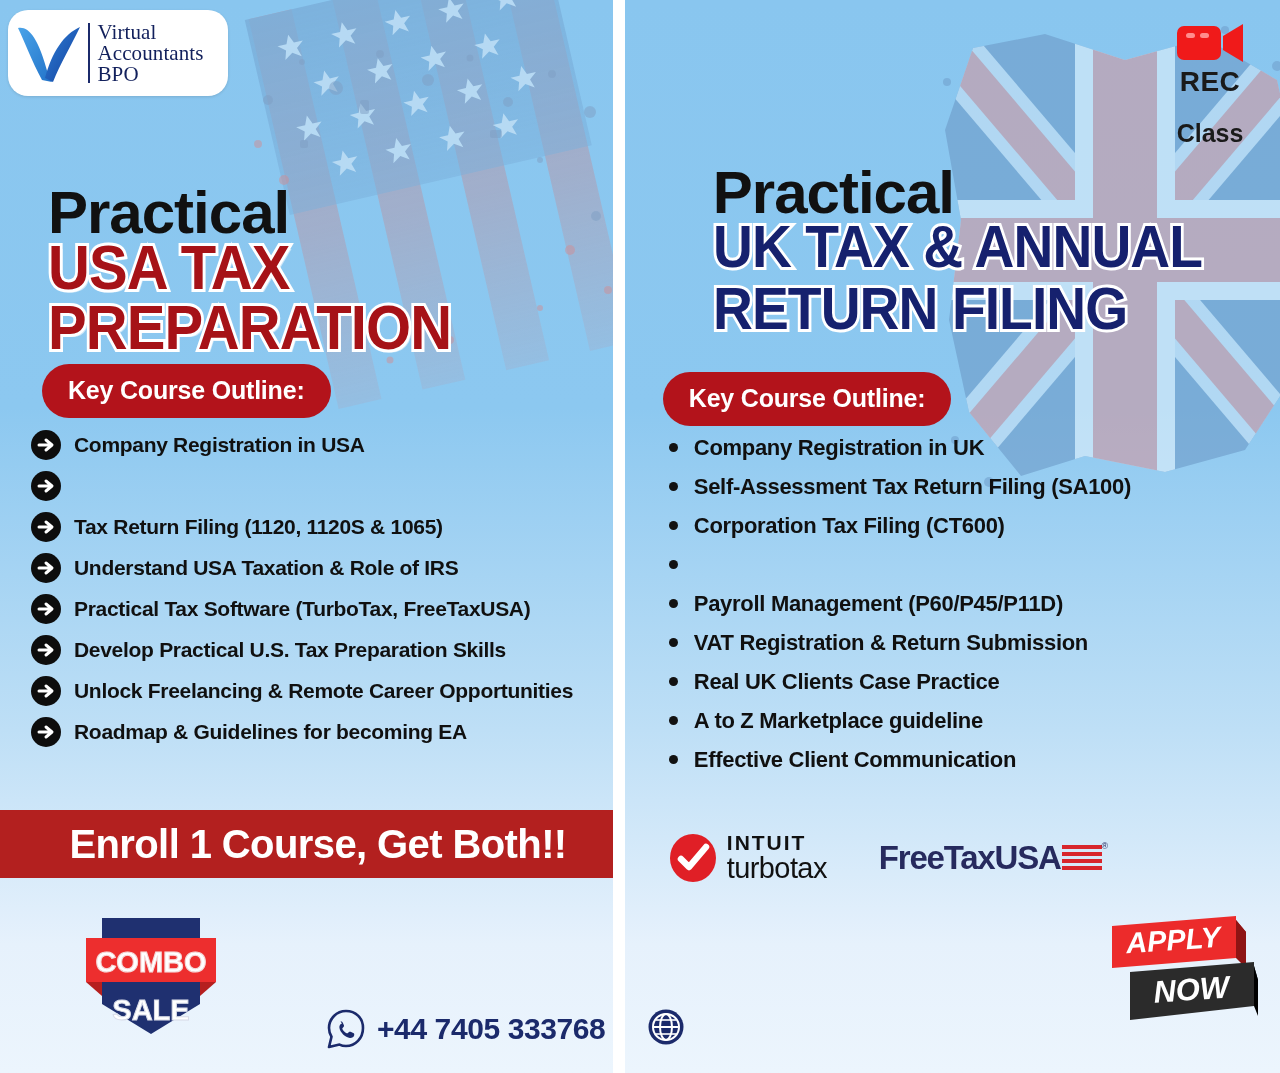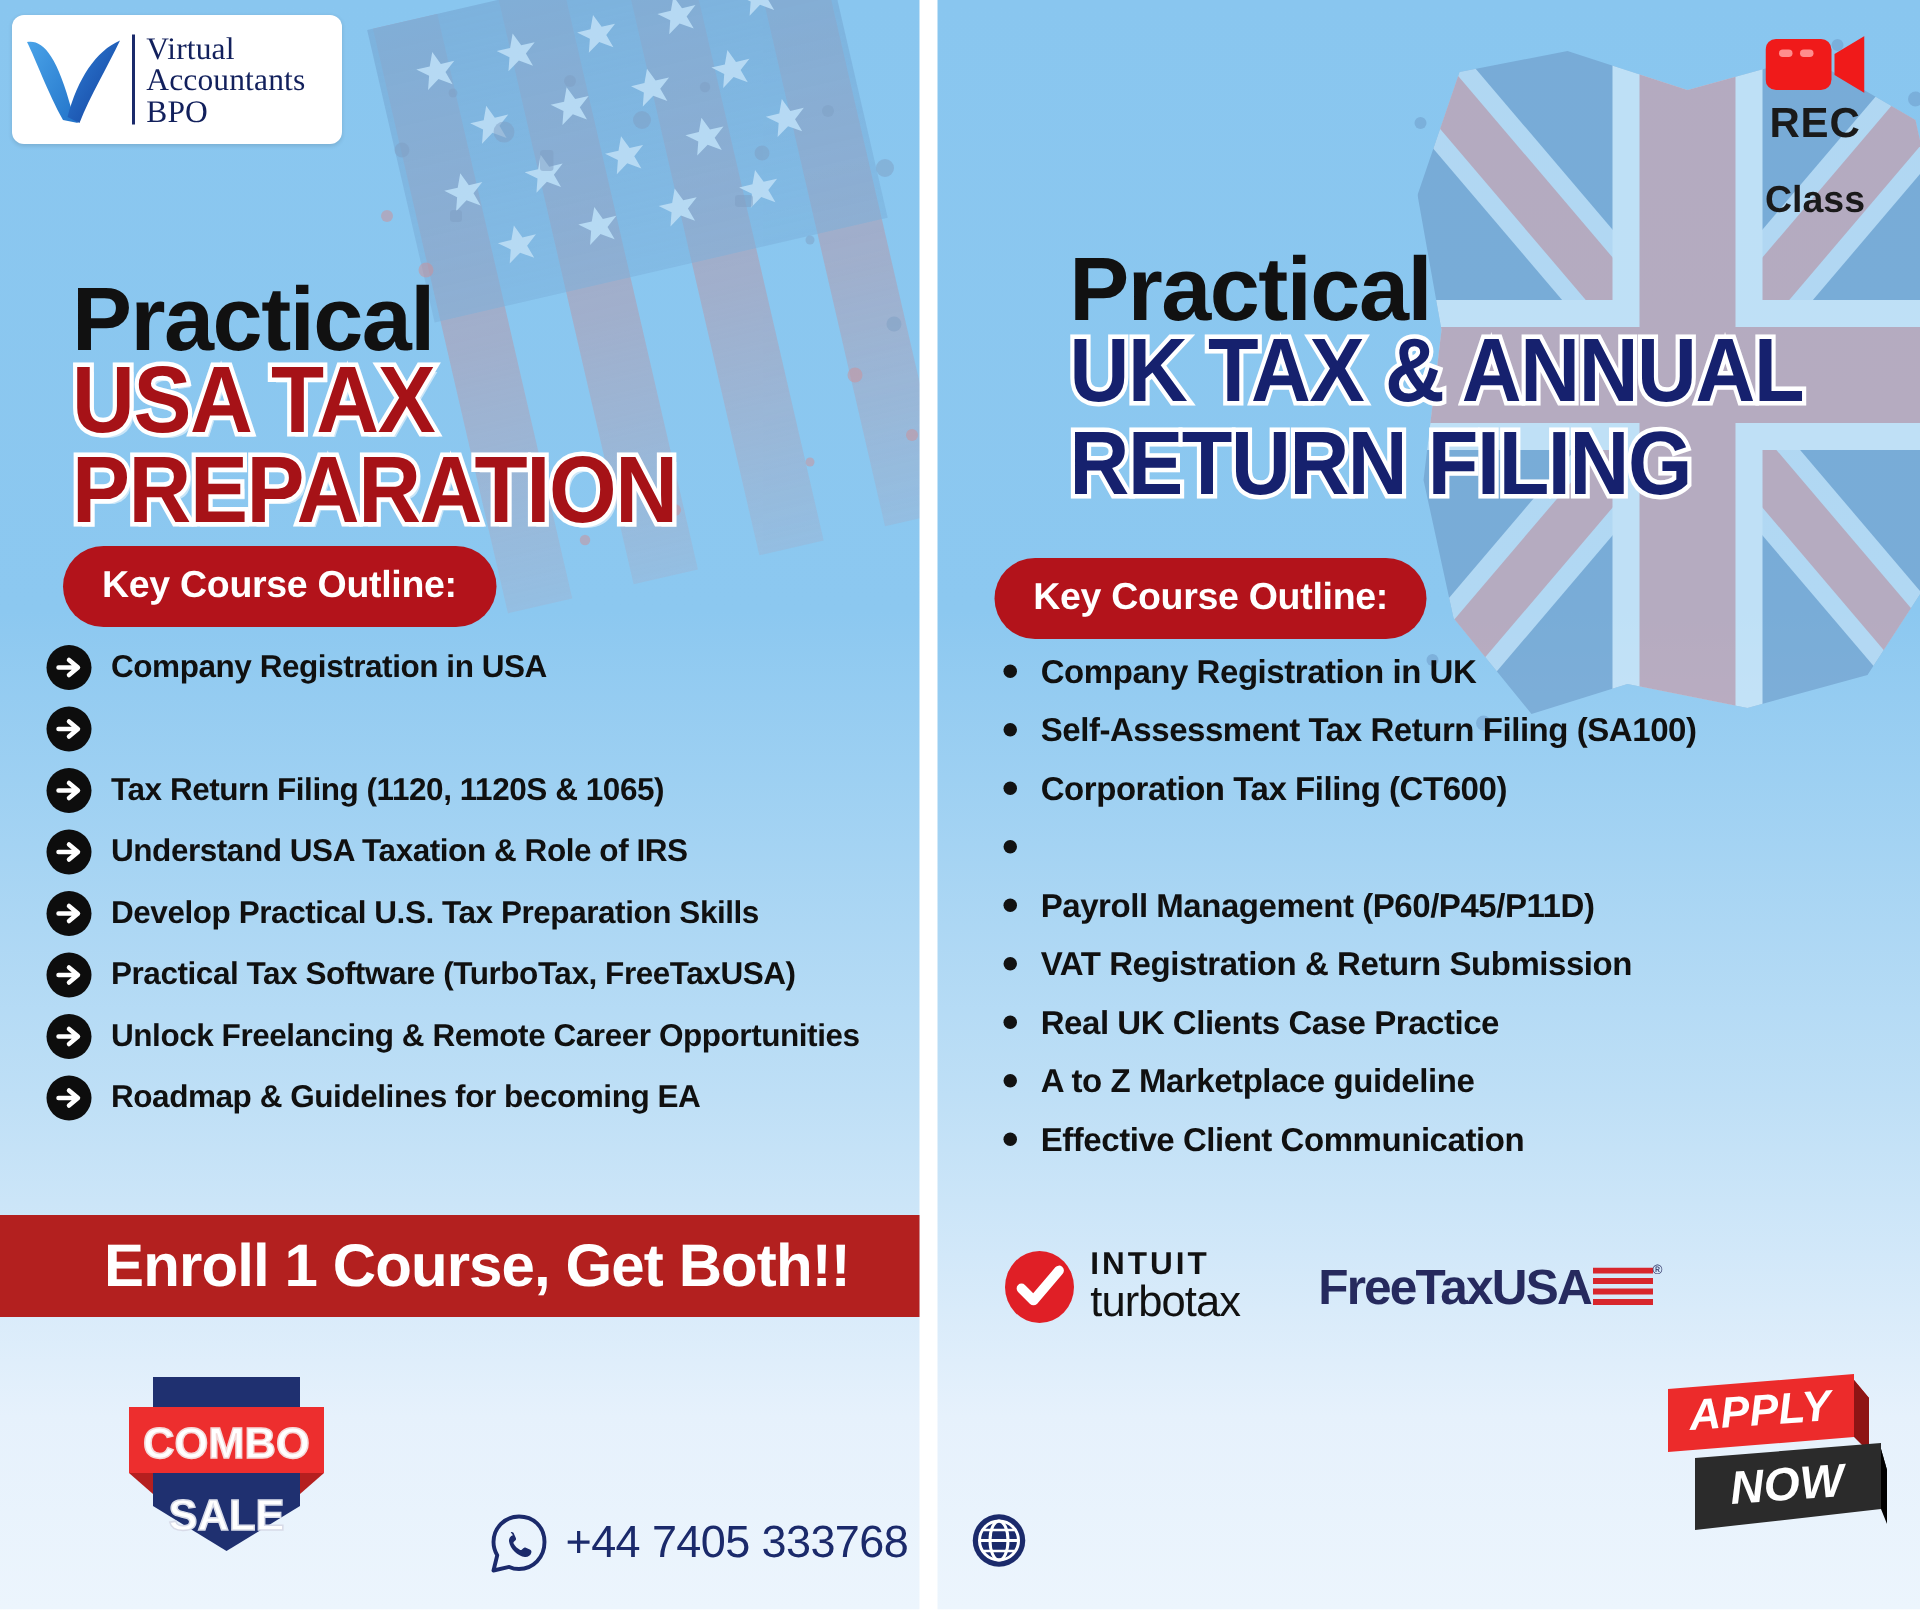--- a/index.html
+++ b/index.html
@@ -29,21 +29,21 @@
     transform: rotate(-13deg); opacity: .55;
   }
   .uk-flag {
     top: 20px; left: 300px; width: 400px; height: 470px; opacity: .62;
   }
 
   
   .logo-box {
     position: absolute; top: 10px; left: 8px;
     width: 220px; height: 86px; background: #ffffff;
-    border-radius: 8px; display: flex; align-items: center;
+    border-radius: 20px; display: flex; align-items: center;
     padding: 6px 8px 6px 4px; box-shadow: 0 1px 3px rgba(0,0,0,.12);
   }
   .logo-mark { width: 74px; height: 62px; flex: 0 0 74px; }
   .logo-sep { width: 1.5px; height: 60px; background: #1b2a6b; margin: 0 8px 0 2px; }
   .logo-text {
     font-family: "Liberation Serif", serif; color: #12205c;
     font-size: 21px; line-height: 21px; font-weight: 400; letter-spacing: .1px;
   }
 
   
@@ -100,21 +100,21 @@
     position: absolute; left: 0; top: 810px; width: 636px; height: 68px;
     background: #b3201f; display: flex; align-items: center; justify-content: center; z-index: 6;
   }
   .enroll-text { color: #ffffff; font-size: 40px; font-weight: 700; letter-spacing: -.6px; }
 
   
   .combo { position: absolute; left: 80px; top: 912px; width: 142px; height: 128px; z-index: 6; }
 
   
   .contact { position: absolute; display: flex; align-items: center; z-index: 6; }
-  .contact-text { font-size: 30px; font-weight: 400; color: #1b2a6b; letter-spacing: -.4px; }
+  .contact-text { font-size: 30px; font-weight: 700; color: #1b2a6b; letter-spacing: -.4px; }
   .wa-ico { width: 42px; height: 42px; margin-right: 10px; flex: 0 0 42px; }
   .globe-ico { width: 38px; height: 38px; margin-right: 14px; flex: 0 0 38px; }
 
   
   .partners { position: absolute; top: 832px; left: 44px; display: flex; align-items: center; z-index: 6; justify-content: space-between; }
   .turbo { display: flex; align-items: center; margin-right: 52px; }
   .turbo-mark { width: 48px; height: 48px; margin-right: 10px; flex: 0 0 48px; }
   .turbo-t1 { font-size: 21px; font-weight: 700; color: #111; letter-spacing: 2px; line-height: 21px; }
   .turbo-t2 { font-size: 29px; font-weight: 400; color: #111; letter-spacing: -.6px; line-height: 30px; }
   .ftu { display: flex; align-items: center; }
@@ -260,28 +260,28 @@
           <circle cx="16" cy="16" r="15" fill="#0d0d0d"></circle>
           <path d="M9 16 H20 M16 11 L22 16 L16 21" stroke="#fff" stroke-width="3" fill="none" stroke-linecap="round" stroke-linejoin="round"></path>
         </svg>
         <span class="b-text">Understand USA Taxation &amp; Role of IRS</span>
       </div>
       <div class="bullet">
         <svg class="arrow-ico" viewBox="0 0 32 32">
           <circle cx="16" cy="16" r="15" fill="#0d0d0d"></circle>
           <path d="M9 16 H20 M16 11 L22 16 L16 21" stroke="#fff" stroke-width="3" fill="none" stroke-linecap="round" stroke-linejoin="round"></path>
         </svg>
+        <span class="b-text">Practical Tax Software (TurboTax, FreeTaxUSA)</span>
+      </div>
+      <div class="bullet">
+        <svg class="arrow-ico" viewBox="0 0 32 32">
+          <circle cx="16" cy="16" r="15" fill="#0d0d0d"></circle>
+          <path d="M9 16 H20 M16 11 L22 16 L16 21" stroke="#fff" stroke-width="3" fill="none" stroke-linecap="round" stroke-linejoin="round"></path>
+        </svg>
         <span class="b-text">Develop Practical U.S. Tax Preparation Skills</span>
-      </div>
-      <div class="bullet">
-        <svg class="arrow-ico" viewBox="0 0 32 32">
-          <circle cx="16" cy="16" r="15" fill="#0d0d0d"></circle>
-          <path d="M9 16 H20 M16 11 L22 16 L16 21" stroke="#fff" stroke-width="3" fill="none" stroke-linecap="round" stroke-linejoin="round"></path>
-        </svg>
-        <span class="b-text">Practical Tax Software (TurboTax, FreeTaxUSA)</span>
       </div>
       <div class="bullet">
         <svg class="arrow-ico" viewBox="0 0 32 32">
           <circle cx="16" cy="16" r="15" fill="#0d0d0d"></circle>
           <path d="M9 16 H20 M16 11 L22 16 L16 21" stroke="#fff" stroke-width="3" fill="none" stroke-linecap="round" stroke-linejoin="round"></path>
         </svg>
         <span class="b-text">Unlock Freelancing &amp; Remote Career Opportunities</span>
       </div>
       <div class="bullet">
         <svg class="arrow-ico" viewBox="0 0 32 32">

